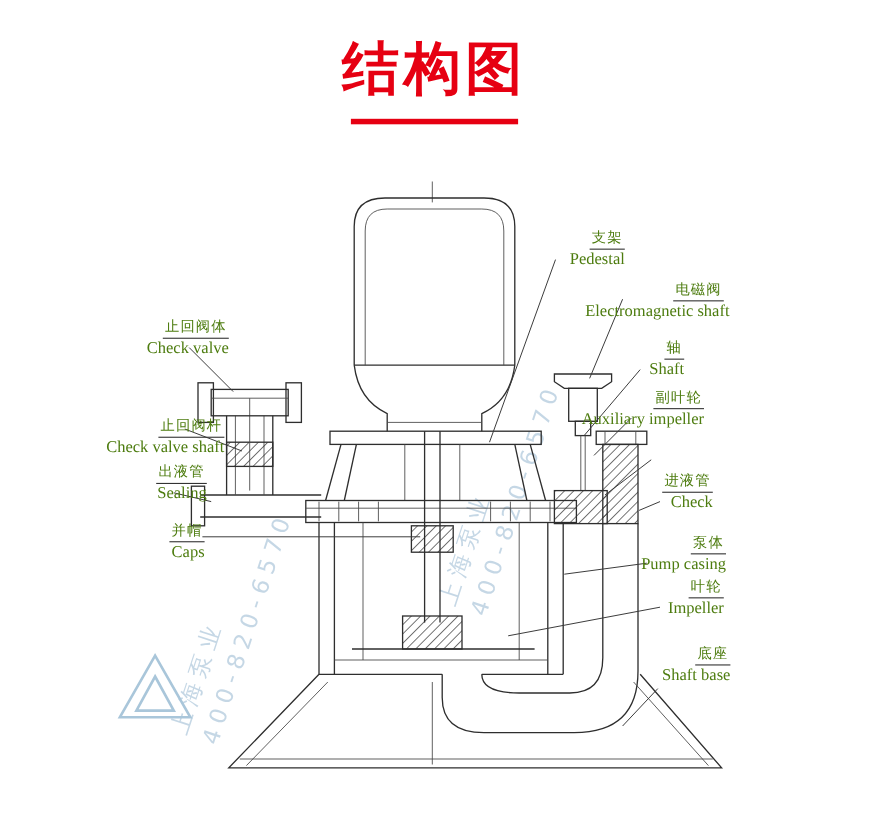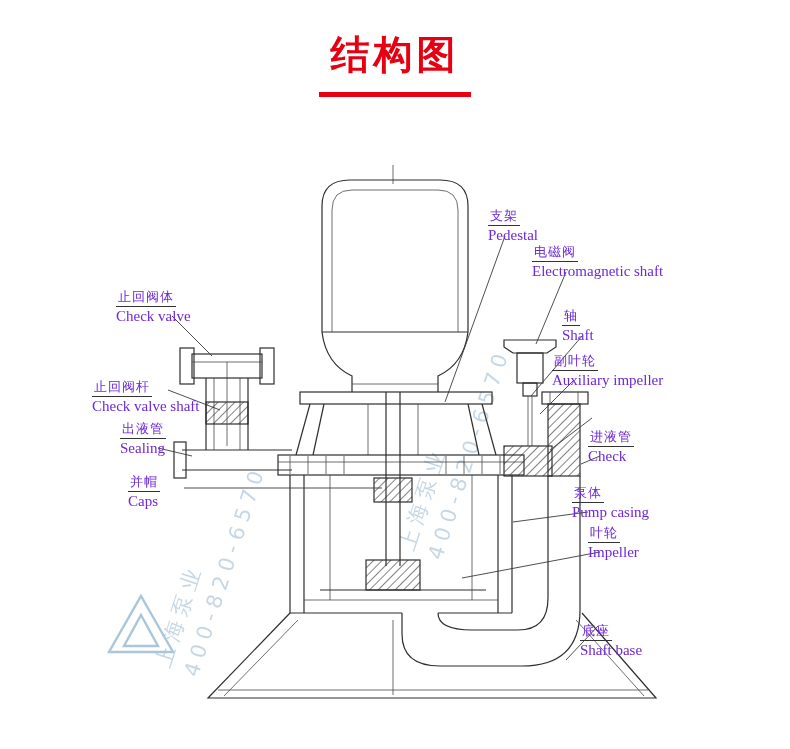--- a/index.html
+++ b/index.html
@@ -7,21 +7,21 @@
     position:relative;
     width:790px;height:749px;
     background:#ffffff;
     overflow:hidden;
     font-family:"DejaVu Sans",sans-serif;
   }
   
   #title-block{position:absolute;top:28px;left:0;width:790px;text-align:center;}
   #page-title{
     margin:0;
-    font-size:39px;
+    font-size:52px;
     font-weight:700;
     letter-spacing:4px;
     color:#e60012;
     font-family:"DejaVu Sans",sans-serif;
   }
   #title-underline{
     width:152px;height:5px;
     background:#e60012;
     margin:10px auto 0;
   }
@@ -30,22 +30,22 @@
   #drawing path, #drawing line, #drawing rect{
     stroke:#2e2e2e;stroke-width:1.2;fill:none;
   }
   #drawing .thin{stroke-width:0.8;stroke:#4a4a4a;}
   #drawing .hatched{fill:url(#hatch);}
   #drawing .leader{stroke:#3a3a3a;stroke-width:0.9;}
   #drawing .logo path{stroke:#a9c6da;stroke-width:2.4;}
   
   .label{
     position:absolute;
-    text-align:left;
-    color:#6d28d9;
+    text-align:right;
+    color:#4d7c0f;
     line-height:1.15;
   }
   .label .zh{
     display:inline-block;
     font-size:13px;
     padding:0 2px 1px;
     border-bottom:1px solid #333;
     letter-spacing:1px;
     white-space:nowrap;
   }
@@ -216,52 +216,52 @@
   <div id="title-block">
     <h1 id="page-title">结构图</h1>
     <div id="title-underline"></div>
   </div>
 
   <div class="label" style="left:488px;top:206px;width:80px">
     <span class="zh">支架</span>
     <span class="en">Pedestal</span>
   </div>
 
-  <div class="label" style="left:532px;top:242px;width:126px">
+  <div class="label" style="left:532px;top:253px;width:126px">
     <span class="zh">电磁阀</span>
     <span class="en">Electromagnetic shaft</span>
   </div>
 
   <div class="label" style="left:562px;top:306px;width:60px">
     <span class="zh">轴</span>
     <span class="en">Shaft</span>
   </div>
 
-  <div class="label" style="left:552px;top:351px;width:112px">
+  <div class="label" style="left:528px;top:351px;width:112px">
     <span class="zh">副叶轮</span>
     <span class="en">Auxiliary impeller</span>
   </div>
 
 
   <div class="label" style="left:588px;top:427px;width:60px">
     <span class="zh">进液管</span>
     <span class="en">Check</span>
   </div>
 
   <div class="label" style="left:572px;top:483px;width:88px">
     <span class="zh">泵体</span>
     <span class="en">Pump casing</span>
   </div>
 
   <div class="label" style="left:588px;top:523px;width:70px">
     <span class="zh">叶轮</span>
     <span class="en">Impeller</span>
   </div>
 
-  <div class="label" style="left:580px;top:621px;width:84px">
+  <div class="label" style="left:580px;top:584px;width:84px">
     <span class="zh">底座</span>
     <span class="en">Shaft base</span>
   </div>
 
   <div class="label" style="left:116px;top:287px;width:92px">
     <span class="zh">止回阀体</span>
     <span class="en">Check valve</span>
   </div>
 
   <div class="label" style="left:92px;top:377px;width:112px">

